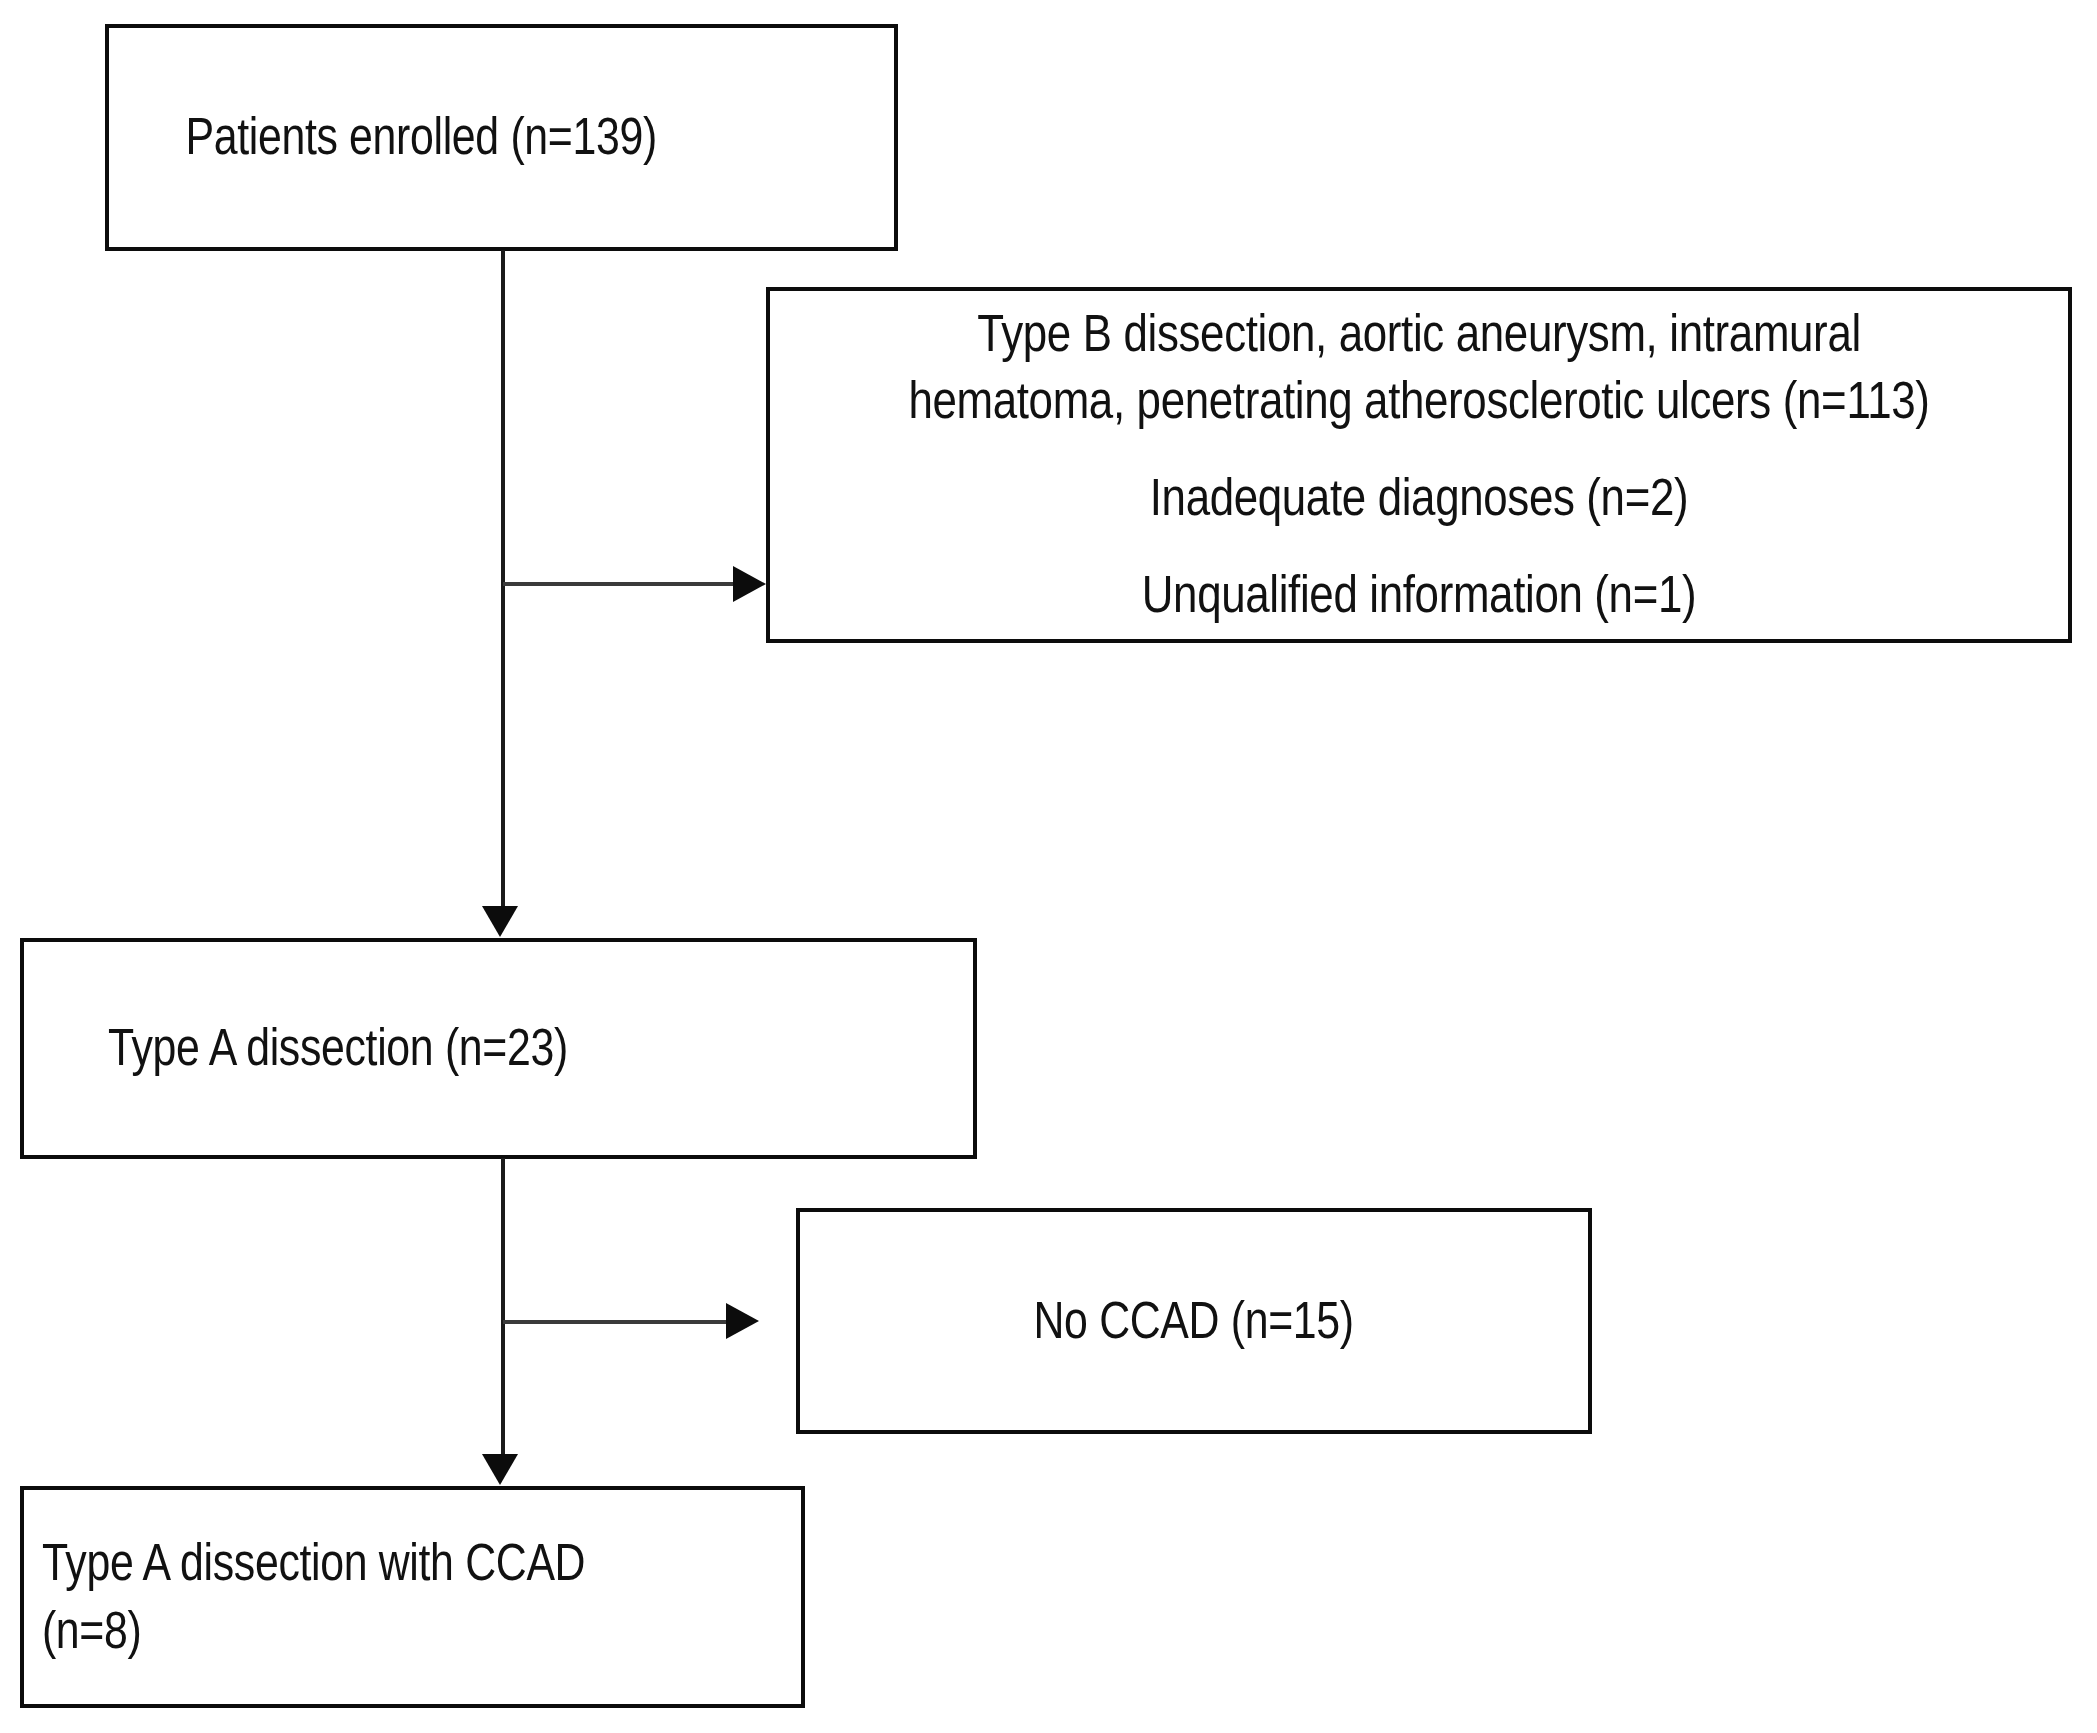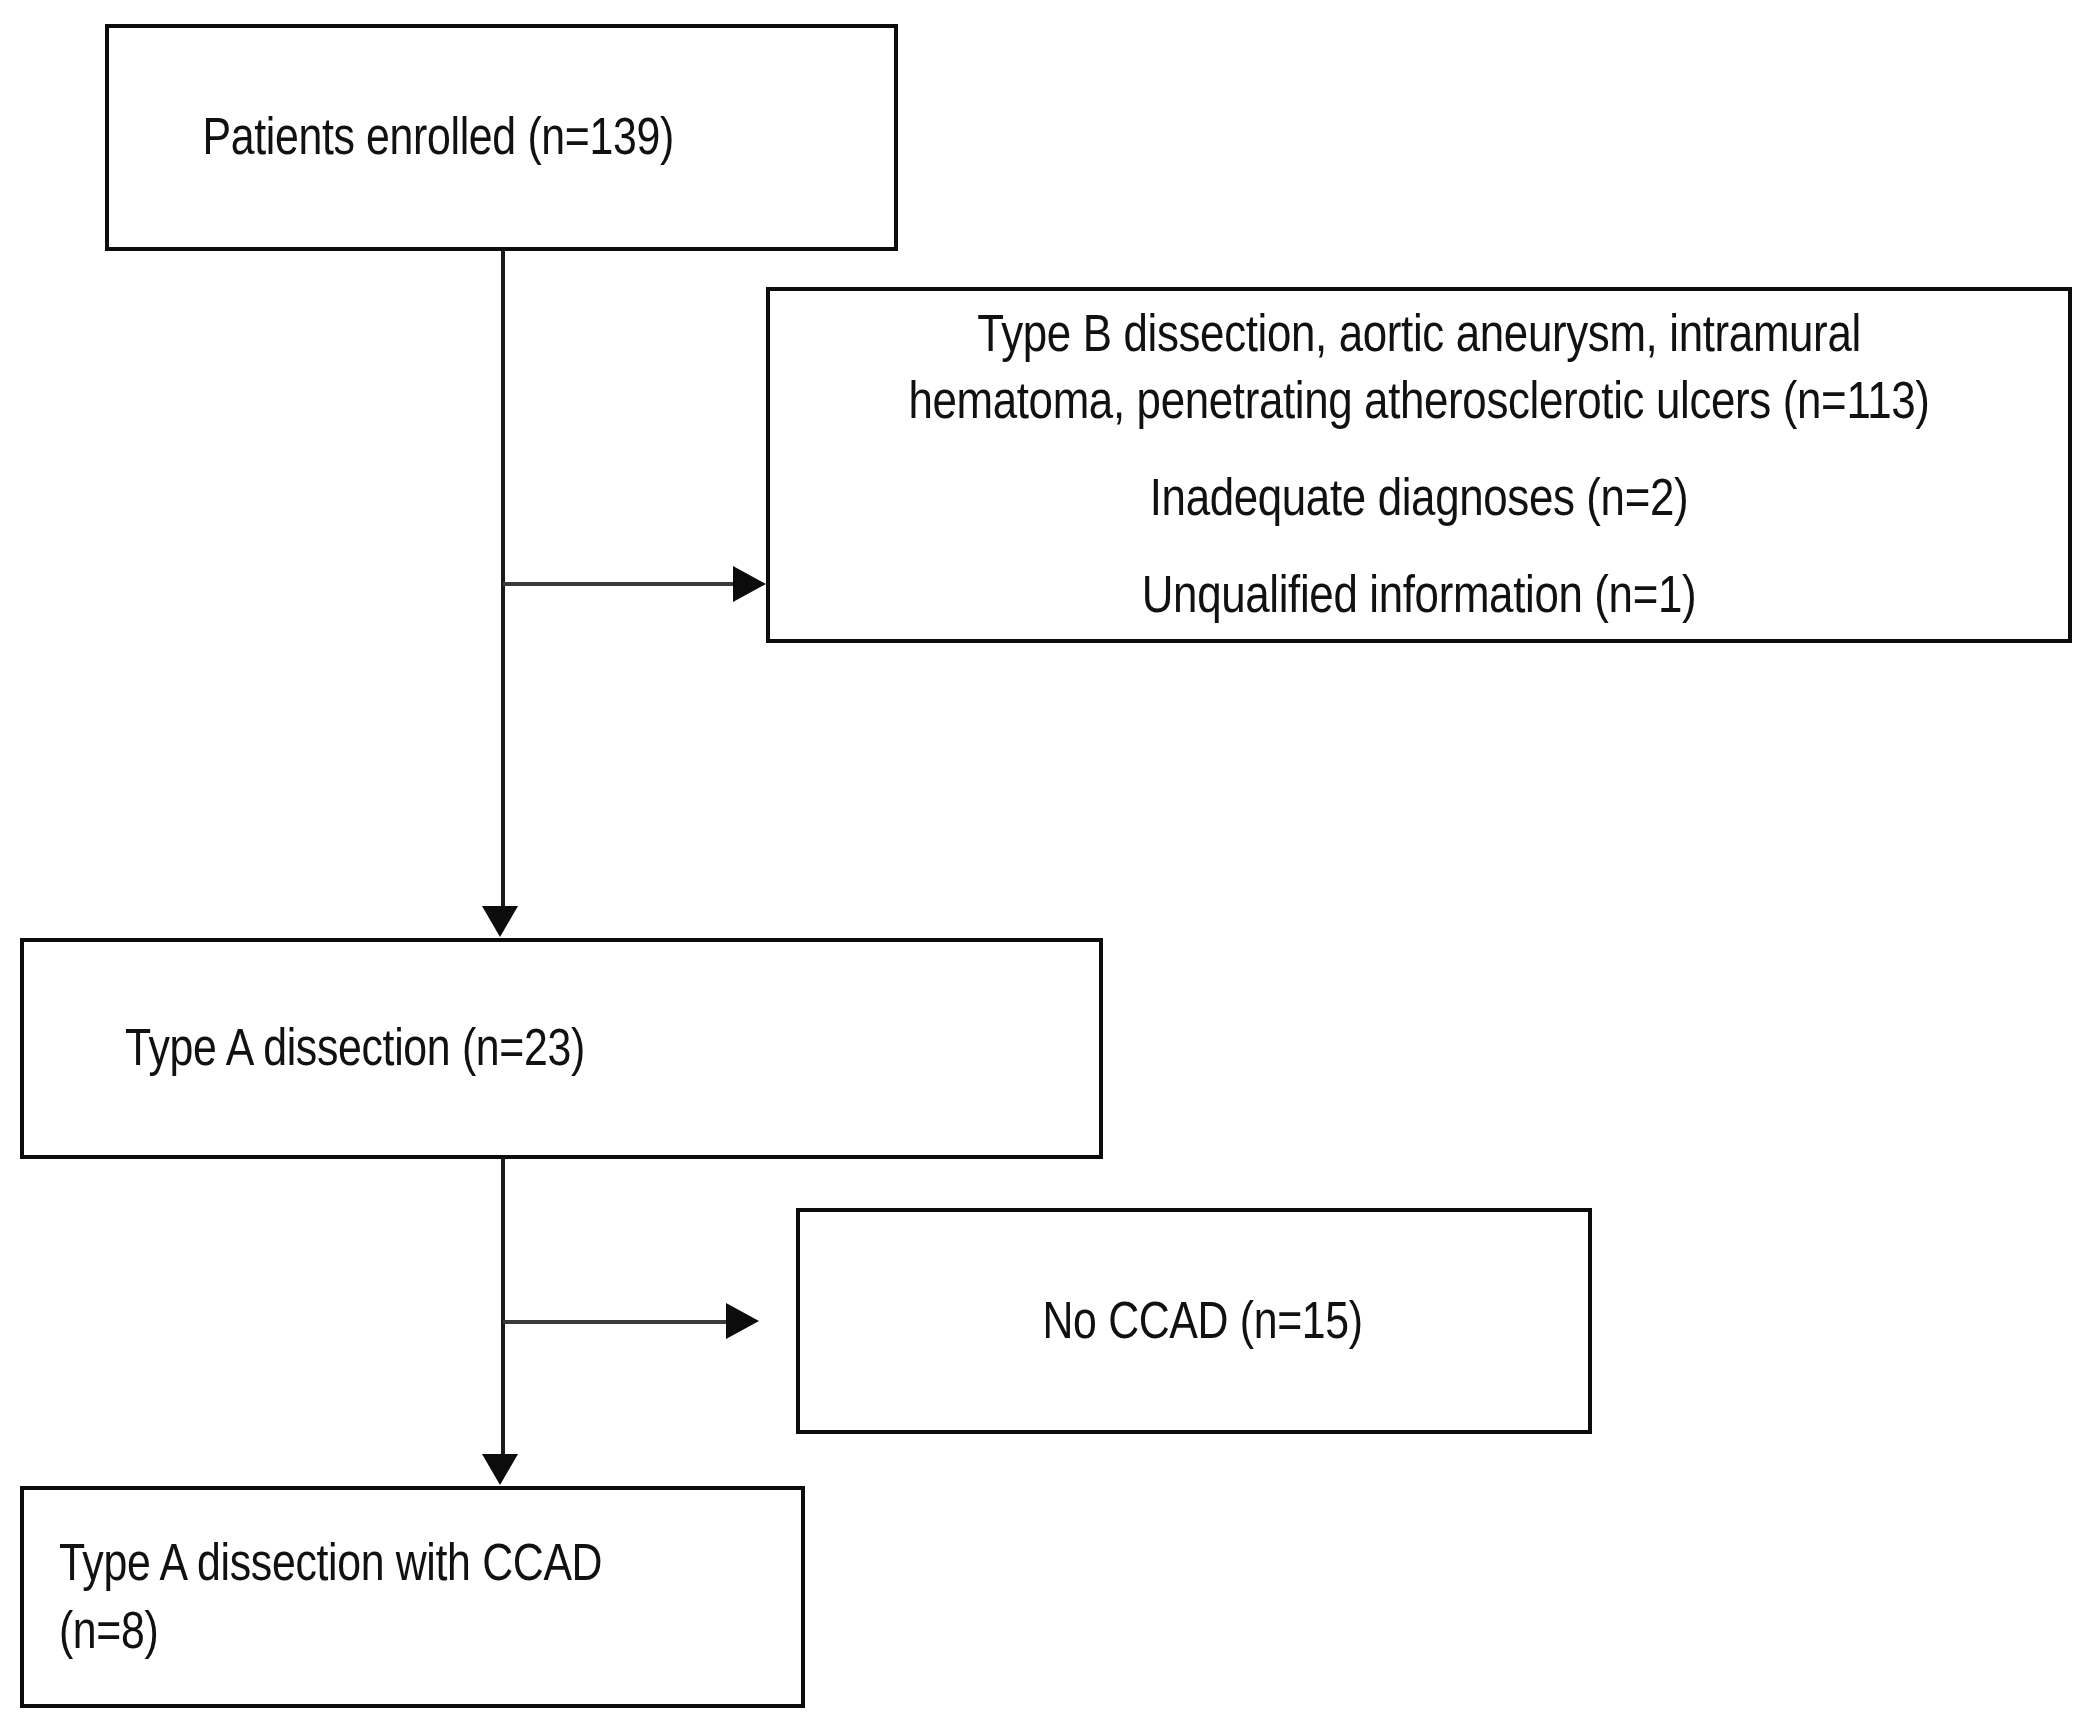--- a/index.html
+++ b/index.html
@@ -16,21 +16,20 @@
     font-family: "Liberation Sans", sans-serif;
   }
   .node {
     position: absolute;
     box-sizing: border-box;
     border: 4.3px solid #0c0c0c;
     background: #ffffff;
     display: flex;
     align-items: center;
     justify-content: center;
-    padding-left: 17px;
   }
   .node-text {
     color: #111111;
     font-size: 51px;
     line-height: 1.34;
     letter-spacing: -0.4px;
     text-align: center;
     white-space: pre-line;
     transform: scaleX(0.84);
     transform-origin: center center;
@@ -60,21 +59,21 @@
     text-align: center;
     letter-spacing: -0.4px;
     transform: scaleX(0.86);
     width: 100%;
   }
   #node-excluded .para.gap {
     margin-top: 31px;
   }
   
   #node-typea {
-    left: 20px; top: 938px; width: 1083px; height: 221px;
+    left: 20px; top: 938px; width: 957px; height: 221px;
   }
   #node-typea .node-text {
     text-align: left;
     width: 100%;
     padding-left: 100px;
     box-sizing: border-box;
     transform-origin: left center;
   }
   
   #node-noccad {

